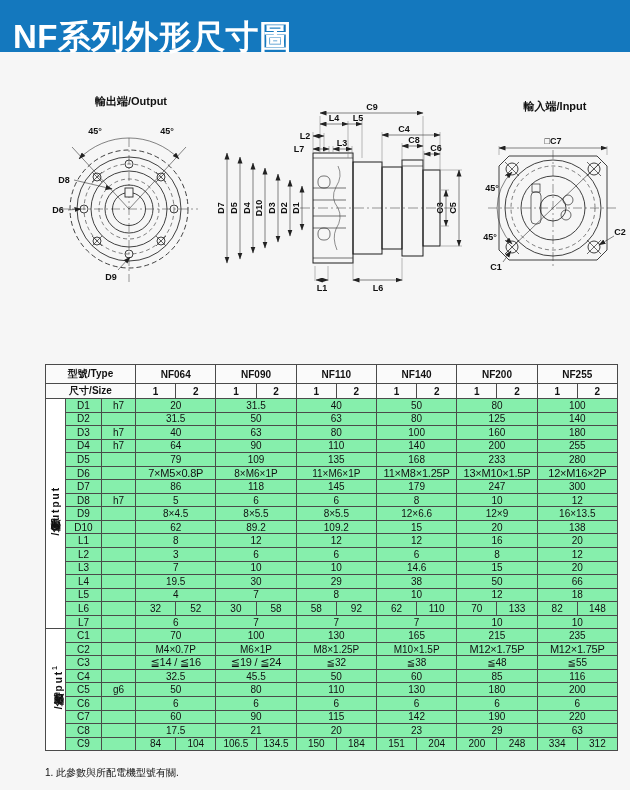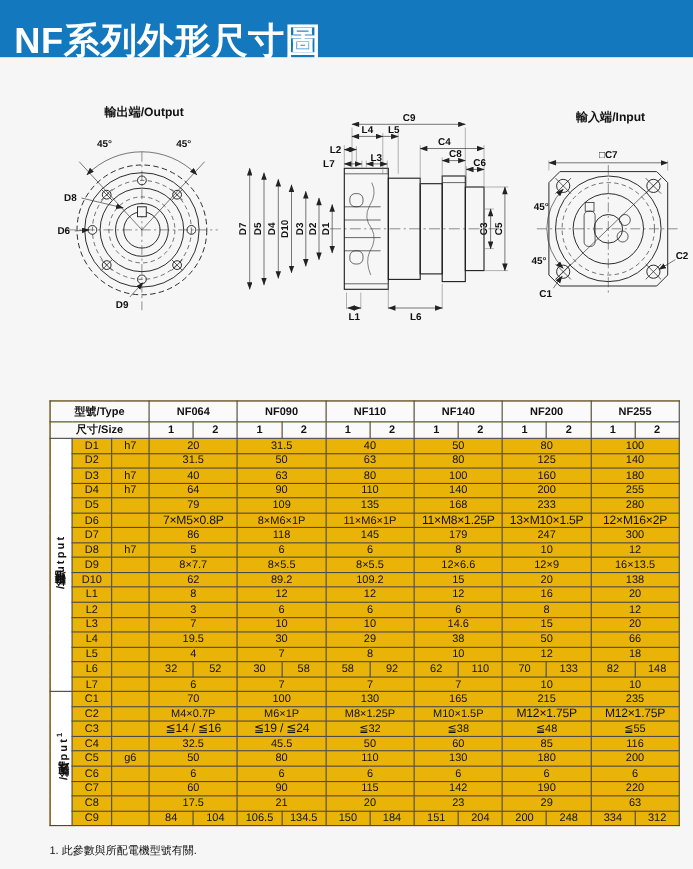--- a/index.html
+++ b/index.html
@@ -4,21 +4,21 @@
 <style>
   html,body{margin:0;padding:0;}
   body{width:630px;height:790px;background:#f6f6f6;font-family:"Liberation Sans",sans-serif;position:relative;overflow:hidden;}
   .page{position:absolute;inset:0;}
   .header-bar{position:absolute;top:0;left:0;width:630px;height:52px;background:#1478be;}
   .header-bar h1{margin:12px;padding-left:1px;color:#ffffff;font-size:33px;font-weight:bold;line-height:50px;letter-spacing:0.5px;white-space:nowrap;}
   .diagrams{position:absolute;top:88px;left:0;}
   svg text{font-family:"Liberation Sans",sans-serif;font-size:9px;font-weight:bold;fill:#111;}
   svg text.ttl{font-size:11px;}
   .unit-note{position:absolute;top:349px;right:12px;font-size:9.5px;font-weight:bold;color:#111;}
-  table{position:absolute;top:364px;left:45px;width:573px;border-collapse:collapse;table-layout:fixed;background:#eab308;}
+  table{position:absolute;top:364px;left:45px;width:573px;border-collapse:collapse;table-layout:fixed;background:#86efac;}
   th,td{border:1px solid #4a4a4a;text-align:center;vertical-align:middle;padding:0;color:#111;}
   thead th{font-size:10px;font-weight:bold;background:#fafafa;}
   thead tr.r1 th{height:18px;}
   thead tr.r2 th{height:13px;}
   tbody td{height:12.55px;font-size:10px;line-height:11px;white-space:nowrap;overflow:hidden;}
   td.dimc{font-size:10px;}
   td.tolc{font-size:10px;}
   td.val.small{font-size:11px;letter-spacing:-0.2px;}
   td.group-cell{background:#ffffff;}
   .vtext{writing-mode:vertical-rl;transform:rotate(180deg);margin:0 auto;font-size:10px;font-weight:bold;letter-spacing:2px;line-height:18px;}
@@ -373,21 +373,21 @@
           <td colspan="2" class="val">5</td>
           <td colspan="2" class="val">6</td>
           <td colspan="2" class="val">6</td>
           <td colspan="2" class="val">8</td>
           <td colspan="2" class="val">10</td>
           <td colspan="2" class="val">12</td>
         </tr>
         <tr>
           <td class="dimc">D9</td>
           <td class="tolc"></td>
-          <td colspan="2" class="val">8×7.7</td>
+          <td colspan="2" class="val">8×4.5</td>
           <td colspan="2" class="val">8×5.5</td>
           <td colspan="2" class="val">8×5.5</td>
           <td colspan="2" class="val">12×6.6</td>
           <td colspan="2" class="val">12×9</td>
           <td colspan="2" class="val">16×13.5</td>
         </tr>
         <tr>
           <td class="dimc">D10</td>
           <td class="tolc"></td>
           <td colspan="2" class="val">62</td>

